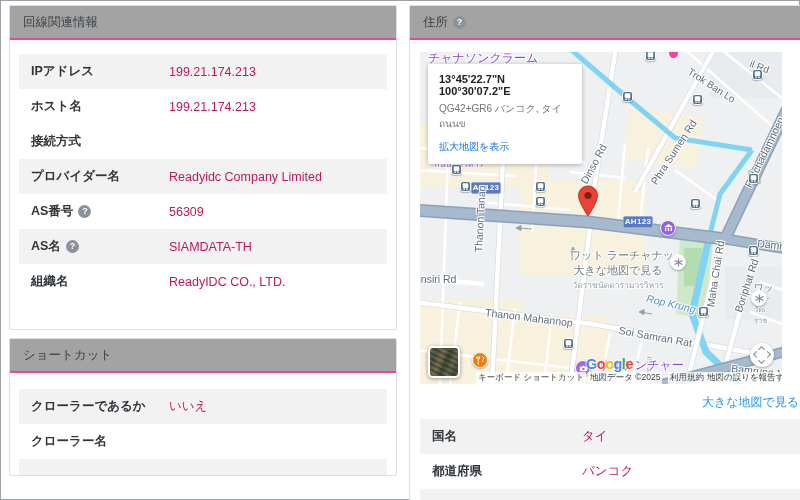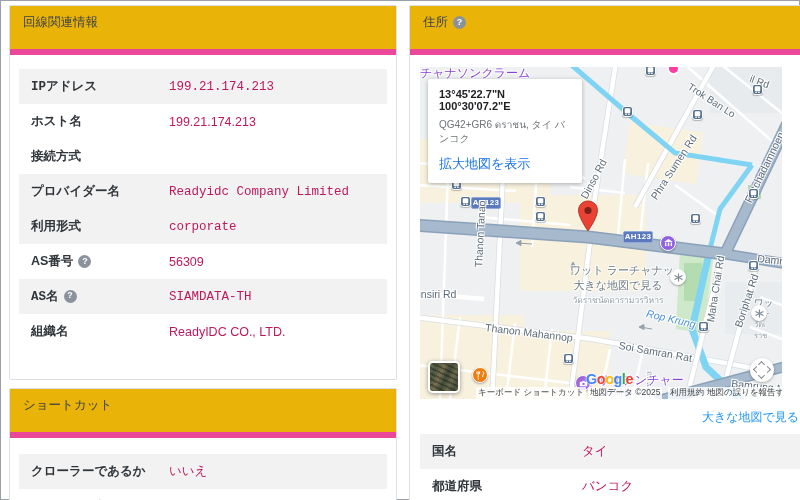--- a/index.html
+++ b/index.html
@@ -4,27 +4,27 @@
 <style>
   * { margin:0; padding:0; box-sizing:border-box; }
   html,body { width:800px; height:500px; overflow:hidden; background:#fff;
     font-family:"Liberation Sans","DejaVu Sans",sans-serif; }
   .page { width:800px; height:500px; border:1px solid #9aa0a6; display:flex; gap:12px;
     padding:4px 8px; background:#fff; }
   .col-left { width:388px; flex:none; }
   .col-right { width:403px; flex:none; }
   .card { background:#fff; border:1px solid #dcdfe3; border-radius:2px; }
   .card + .card { margin-top:8px; }
-  .card-header { display:flex; align-items:center; padding:8px 13px 18px;
-    border-bottom:6px solid #ec4899; font-size:12.5px; color:#3c4248; background:#eab308; }
+  .card-header { display:flex; align-items:center; padding:8px 13px 7px;
+    border-bottom:2px solid #ec4899; font-size:12.5px; color:#3c4248; background:#a3a3a3; }
   .card-body { padding:14px 9px 30px; }
   .card-body.tight { padding:16px 9px 0; }
   .card-body.map-body { padding:12px 10px 0; }
   .irow { display:flex; align-items:center; min-height:35px; padding:8px 12px; }
-  .irow.gray { background:#f2f2f2;font-family:Liberation Mono, monospace; }
+  .irow.gray { background:#f2f2f2; }
   .irow .lbl { width:138px; flex:none; font-weight:bold; font-size:12.5px; color:#30353a;
     display:flex; align-items:center; }
   .col-right .irow .lbl { width:150px;align-items:center; }
   .irow .val { font-size:12.5px; color:#be185d; }
   .irow.stub { min-height:14px; }
   .help { display:inline-block; width:13px; height:13px; border-radius:50%; background:#8a939c;
     color:#fff; font-size:9px; font-weight:bold; line-height:13px; text-align:center;
     margin-left:5px; flex:none; }
   
   .map { position:relative; width:362px; height:332px; overflow:hidden; background:#eef0f1; }
@@ -60,21 +60,21 @@
   .poi.food { background:#f17d0e; }
   .poi.food::after { content:""; position:absolute; left:4.5px; bottom:-4px; border:4px solid transparent;
     border-top:5px solid #f17d0e; }
   .pinkdot { position:absolute; left:247px; top:-5px; width:13px; height:13px; border-radius:50%;
     background:#ff3da0; border:2px solid #fff; z-index:7; }
   .redpin { position:absolute; left:157px; top:133px; z-index:12; }
   .infobox { position:absolute; left:8px; top:12px; width:154px; background:#fff; border-radius:2px;
     box-shadow:0 1px 4px rgba(60,64,67,.38); padding:9px 11px 10px; z-index:30; }
   .infobox .t { font-size:11px; font-weight:bold; color:#202124; }
   .infobox .s { font-size:10px; color:#70757a; margin-top:5px; }
-  .infobox .l { font-size:13px; color:#1a73e8; margin-top:9px; }
+  .infobox .l { font-size:10px; color:#1a73e8; margin-top:9px; }
   .satthumb { position:absolute; left:8px; top:294px; width:32px; height:32px; border-radius:5px;
     border:2px solid #fff; box-shadow:0 1px 4px rgba(0,0,0,.4); z-index:26;
     background:linear-gradient(115deg,#6b6f4e 0%,#4c5740 20%,#7a6f52 38%,#3f4b38 55%,#6d6a4f 72%,#45503c 88%,#5b6147 100%); }
   .satthumb::after { content:""; position:absolute; inset:0; border-radius:3px;
     background:repeating-linear-gradient(25deg,rgba(0,0,0,.28) 0 2px,transparent 2px 5px); }
   .pan { position:absolute; left:330px; top:291px; width:24px; height:24px; border-radius:50%;
     background:#fff; box-shadow:0 1px 3px rgba(0,0,0,.3); z-index:26; }
   .pan span { position:absolute; width:5px; height:5px; border-top:1.6px solid #858a90;
     border-right:1.6px solid #858a90; }
   .pan .up { left:9px; top:4px; transform:rotate(-45deg); }
@@ -117,26 +117,20 @@
           <span class="lbl">
               <span>接続方式</span>
             </span>
           <span class="val"></span>
         </div>
         <div class="irow gray">
           <span class="lbl">
               <span>プロバイダー名</span>
             </span>
           <span class="val">Readyidc Company Limited</span>
-        </div>
-        <div class="irow gray">
-          <span class="lbl">
-              <span>利用形式</span>
-            </span>
-          <span class="val">corporate</span>
         </div>
         <div class="irow">
           <span class="lbl">
               <span>AS番号</span>
               <span class="help">?</span>
             </span>
           <span class="val">56309</span>
         </div>
         <div class="irow gray">
           <span class="lbl">
@@ -264,21 +258,21 @@
             <g stroke="#97a1ab" stroke-width="1" fill="#97a1ab">
               <path d="M112,177 L97,176"></path>
                 <polygon points="96,176 101,173.5 101,178.5"></polygon>
               <path d="M232,262 L220,260"></path>
                 <polygon points="219,260 224,257.5 224,262.5"></polygon>
               <path d="M152,208 L153,196"></path>
                 <polygon points="153,195 150.5,200 155.5,200"></polygon>
             </g>
           </svg>
 
-          <div class="mlabel purple" style="left:0; top:-2px; font-size:12px;">チャナソンクラーム</div>
+          <div class="mlabel purple" style="left:8px; top:-2px; font-size:12px;">チャナソンクラーム</div>
           <div class="mlabel purple" style="left:8px; top:91px; font-size:11.5px; font-weight:bold;">カオサン通り</div>
           <div class="mlabel purple-sm" style="left:14px; top:105px;">ถนนข้าวสาร</div>
           <div class="mlabel" style="left:158px; top:128px; transform:rotate(-62deg);">Dinso Rd</div>
           <div class="mlabel" style="left:52px; top:200px; transform:rotate(-87deg);">Thanon Tanao</div>
           <div class="mlabel" style="left:228px; top:128px; transform:rotate(-57deg);">Phra Sumen Rd</div>
           <div class="mlabel" style="left:272px; top:14px; transform:rotate(33deg); font-size:10px;">Trok Ban Lo</div>
           <div class="mlabel" style="left:332px; top:6px; transform:rotate(20deg); font-size:10px;">il Rd</div>
           <div class="mlabel" style="left:322px; top:132px; transform:rotate(-64deg);">Ratchadamnoen</div>
           <div class="mlabel" style="left:118px; top:72px; transform:rotate(35deg); font-size:9.5px;">Wonrangsi</div>
           <div class="mlabel" style="left:338px; top:185px; transform:rotate(6deg);">Damr</div>
@@ -453,21 +447,21 @@
 
           <div class="redpin">
             <svg width="22" height="32" viewBox="0 0 22 32">
                 <path d="M11,1 C5.5,1 1.5,5.2 1.5,10.5 C1.5,17.5 11,31 11,31 C11,31 20.5,17.5 20.5,10.5 C20.5,5.2 16.5,1 11,1 Z" fill="#EA4335" stroke="#A52714" stroke-width="0.8"></path>
                 <circle cx="11" cy="10.5" r="3.6" fill="#7B231A"></circle>
               </svg>
           </div>
 
           <div class="infobox">
             <div class="t">13°45'22.7"N 100°30'07.2"E</div>
-            <div class="s">QG42+GR6 ดราชน, タイ バンコク</div>
+            <div class="s">QG42+GR6 バンコク, タイ ถนนข</div>
             <div class="l">拡大地図を表示</div>
           </div>
 
           <div class="satthumb"></div>
           <div class="pan">
               <span class="up"></span>
               <span class="rt"></span>
               <span class="dn"></span>
               <span class="lt"></span>
             </div>

